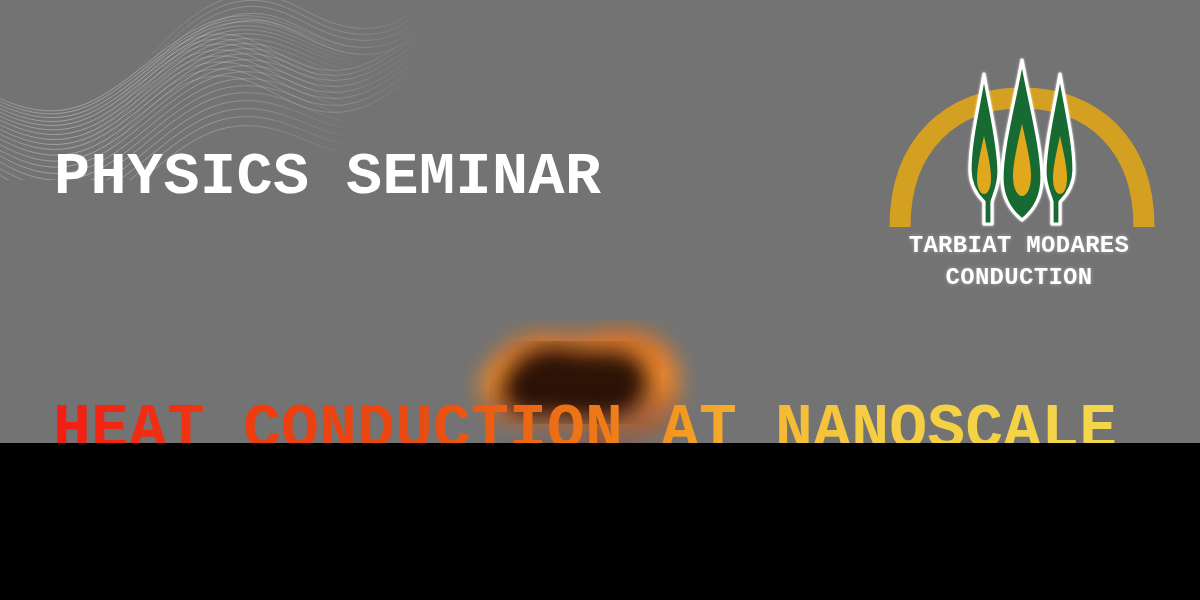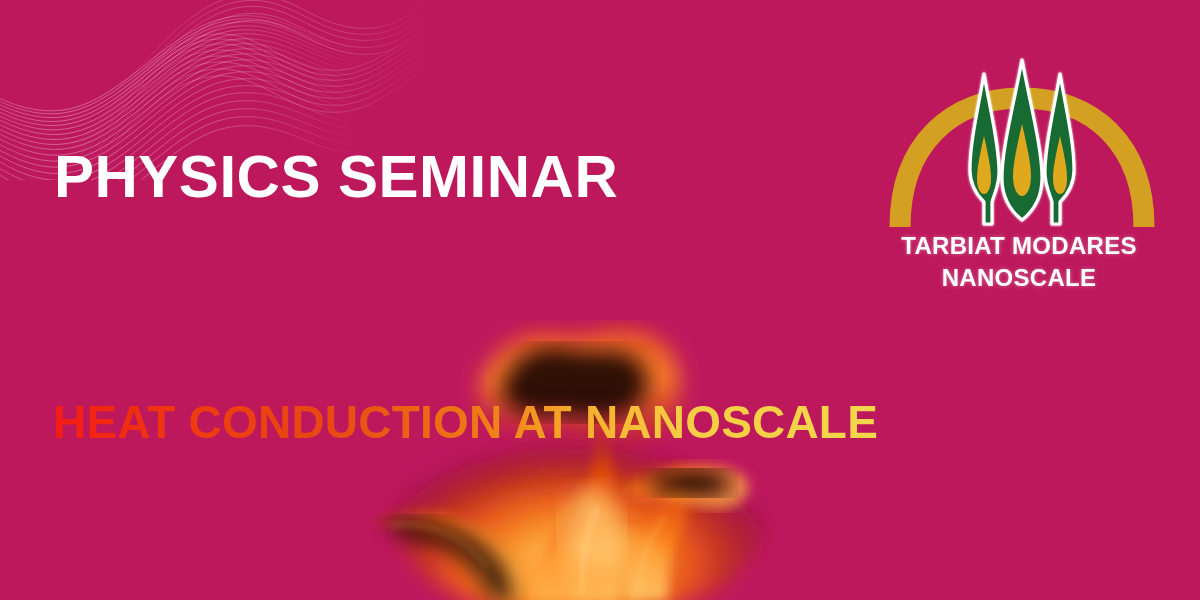--- a/index.html
+++ b/index.html
@@ -7,23 +7,24 @@
     padding: 0;
     background: #000000;
   }
   body {
     font-family: "Liberation Sans", sans-serif;
   }
 
   #poster {
     position: relative;
     width: 1200px;
-    height: 600px;
-    background: #be185d;
+    height: 443px;
+    background: #737373;
     overflow: hidden;
+    font-family: Liberation Mono, monospace;
   }
 
   
   .wave-layer {
     position: absolute;
     left: -30px;
     top: -10px;
     width: 460px;
     height: 190px;
     pointer-events: none;
@@ -62,21 +63,21 @@
     color: #ffffff;
     line-height: 1;
     white-space: nowrap;
   }
 
   
   .main-title {
     position: absolute;
     left: 53px;
     top: 399px;
-    font-size: 46px;
+    font-size: 63px;
     font-weight: bold;
     letter-spacing: 0.2px;
     line-height: 1;
     white-space: nowrap;
     background-image: linear-gradient(
       to right,
       #f31c14 0%,
       #ee3b10 17%,
       #e84a12 34%,
       #ef7b16 52%,
@@ -313,18 +314,18 @@
                      C132,160 122,146 122,126 C122,96 134,52 142,8 Z"></path>
             <path fill="#e0a81e" d="M142,72 C147,94 151,112 151,124 C151,136 147,144 142,144
                      C137,144 133,136 133,124 C133,112 137,94 142,72 Z"></path>
           </g>
         </g>
       </svg>
     </div>
 
     <div class="logo-wordmark">
       <span>TARBIAT MODARES</span>
-      <span class="line2">NANOSCALE</span>
+      <span class="line2">CONDUCTION</span>
     </div>
 
   </div>
 
 </div>
 
 </body></html>

